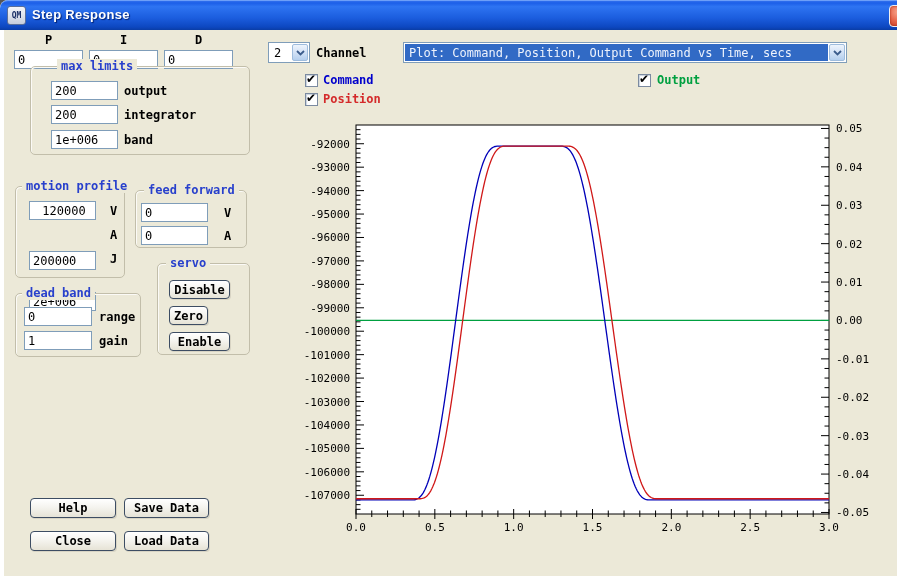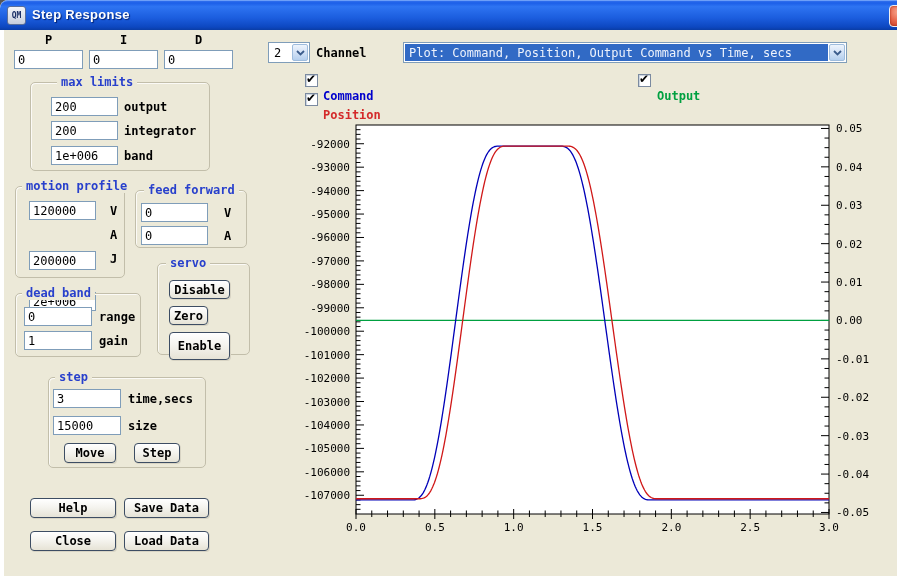--- a/index.html
+++ b/index.html
@@ -24,21 +24,21 @@
     box-shadow:inset 1px 1px 0 #fbfaf6;}
   .gtitle{position:absolute;top:-8px;background:#ece9d8;padding:0 4px;color:#2840cc;
     font:bold 12px "DejaVu Sans Mono",monospace;white-space:pre;}
   .btn{position:absolute;box-sizing:border-box;border:1px solid #3d4d63;border-radius:4px;
     background:linear-gradient(180deg,#ffffff 0%,#f5f4ef 45%,#e6e3d6 100%);
     font:bold 12px "DejaVu Sans Mono",monospace;color:#000;display:flex;align-items:center;justify-content:center;
     box-shadow:inset 0 1px 0 #fff, 1px 1px 0 #d8d4c4;cursor:default;padding:0;}
   .cb{position:absolute;width:13px;height:13px;background:#fff;border:1px solid #7b8aa0;box-sizing:border-box;
     box-shadow:inset 1px 1px 1px #c9d2dd;}
   .cb .check{position:absolute;left:0px;top:-3px;font:bold 12px "DejaVu Sans",sans-serif;color:#000;}
-  .cblbl{position:absolute;font:bold 12px "DejaVu Sans Mono",monospace;white-space:pre;margin-top:16px;}
+  .cblbl{position:absolute;font:bold 12px "DejaVu Sans Mono",monospace;white-space:pre;}
   .combo{position:absolute;box-sizing:border-box;background:#fff;border:1px solid #7f9db9;}
   .combo-sel{position:absolute;left:1px;top:1px;bottom:1px;right:18px;font:12px "DejaVu Sans Mono",monospace;
     display:flex;align-items:center;padding-left:4px;white-space:pre;overflow:hidden;}
   .combo-sel.plain{color:#000;background:#fff;}
   .combo-sel.hilite{color:#eef3fc;}
   .combo-arrow{position:absolute;right:1px;top:1px;bottom:1px;width:16px;border:1px solid #9ebcdd;border-radius:2px;
     background:linear-gradient(180deg,#eef4fc 0%,#d3e2f6 50%,#b4cfee 100%);
     display:flex;align-items:center;justify-content:center;box-sizing:border-box;}
   svg text{font-family:"DejaVu Sans Mono",monospace;font-size:11px;fill:#000;}
 </style>
@@ -57,72 +57,63 @@
   </div>
   <div class="body"></div>
 
   <div class="lbl" style="left:14px;top:33px;width:69px;text-align:center">P</div>
   <div class="lbl" style="left:89px;top:33px;width:69px;text-align:center">I</div>
   <div class="lbl" style="left:164px;top:33px;width:69px;text-align:center">D</div>
   <input class="field" style="left: 14px; top: 50px; width: 69px;" value="0">
   <input class="field" style="left: 89px; top: 50px; width: 69px;" value="0">
   <input class="field" style="left: 164px; top: 50px; width: 69px;" value="0">
 
-  <div class="group" style="left:30px;top:82px;width:180px;height:89px">
+  <div class="group" style="left:30px;top:66px;width:220px;height:89px">
     <div class="gtitle" style="left:26px">max limits</div>
     <input class="field" style="left: 20px; top: 14px; width: 67px;" value="200">
     <div class="lbl" style="left:93px;top:17px">output</div>
     <input class="field" style="left: 20px; top: 38px; width: 67px;" value="200">
     <div class="lbl" style="left:93px;top:41px">integrator</div>
     <input class="field" style="left: 20px; top: 63px; width: 67px;" value="1e+006">
     <div class="lbl" style="left:93px;top:66px">band</div>
   </div>
 
   <div class="group" style="left:15px;top:186px;width:110px;height:92px">
     <div class="gtitle" style="left:6px">motion profile</div>
-    <input class="field" style="left: 13px; top: 14px; width: 67px;" value="120000">
+    <input class="field" style="left: 13px; top: 14px; width: 67px; text-align: center;" value="120000">
     <div class="lbl" style="left:94px;top:17px">V</div>
     <input class="field" style="left: 13px; top: 38px; width: 67px; margin-top: 26px;" value="200000">
     <div class="lbl" style="left:94px;top:41px">A</div>
     <input class="field" style="left: 13px; top: 62px; width: 67px; margin-top: 43px;" value="2e+006">
     <div class="lbl" style="left:94px;top:65px">J</div>
   </div>
 
   <div class="group" style="left:135px;top:190px;width:112px;height:58px">
     <div class="gtitle" style="left:8px">feed forward</div>
     <input class="field" style="left: 5px; top: 12px; width: 67px;" value="0">
     <div class="lbl" style="left:88px;top:15px">V</div>
     <input class="field" style="left: 5px; top: 35px; width: 67px;" value="0">
     <div class="lbl" style="left:88px;top:38px">A</div>
   </div>
 
   <div class="group" style="left:157px;top:263px;width:93px;height:92px">
     <div class="gtitle" style="left:8px">servo</div>
     <button class="btn" style="left:11px;top:16px;width:61px;height:19px">Disable</button>
     <button class="btn" style="left:11px;top:42px;width:39px;height:19px">Zero</button>
-    <button class="btn" style="left:11px;top:68px;width:61px;height:28px">Enable</button>
+    <button class="btn" style="left:11px;top:68px;width:61px;height:19px">Enable</button>
   </div>
 
   <div class="group" style="left:15px;top:293px;width:126px;height:64px">
     <div class="gtitle" style="left:6px">dead band</div>
     <input class="field" style="left: 8px; top: 13px; width: 68px;" value="0">
     <div class="lbl" style="left:83px;top:16px">range</div>
     <input class="field" style="left: 8px; top: 37px; width: 68px;" value="1">
     <div class="lbl" style="left:83px;top:40px">gain</div>
   </div>
 
-  <div class="group" style="left:48px;top:377px;width:158px;height:91px">
-    <div class="gtitle" style="left:6px">step</div>
-    <input class="field" style="left: 4px; top: 11px; width: 68px;" value="3">
-    <div class="lbl" style="left:79px;top:14px">time,secs</div>
-    <input class="field" style="left: 4px; top: 38px; width: 68px;" value="15000">
-    <div class="lbl" style="left:79px;top:41px">size</div>
-    <button class="btn" style="left:15px;top:65px;width:52px;height:20px">Move</button>
-    <button class="btn" style="left:85px;top:65px;width:46px;height:20px">Step</button>
-  </div>
 
   <button class="btn" style="left:30px;top:498px;width:86px;height:20px">Help</button>
   <button class="btn" style="left:124px;top:498px;width:85px;height:20px">Save Data</button>
   <button class="btn" style="left:30px;top:531px;width:86px;height:20px">Close</button>
   <button class="btn" style="left:124px;top:531px;width:85px;height:20px">Load Data</button>
 
   <div class="combo" style="left:268px;top:42px;width:42px;height:21px">
     <div class="combo-sel plain">2</div>
     <div class="combo-arrow">
       <svg width="9" height="6" viewBox="0 0 9 6">

